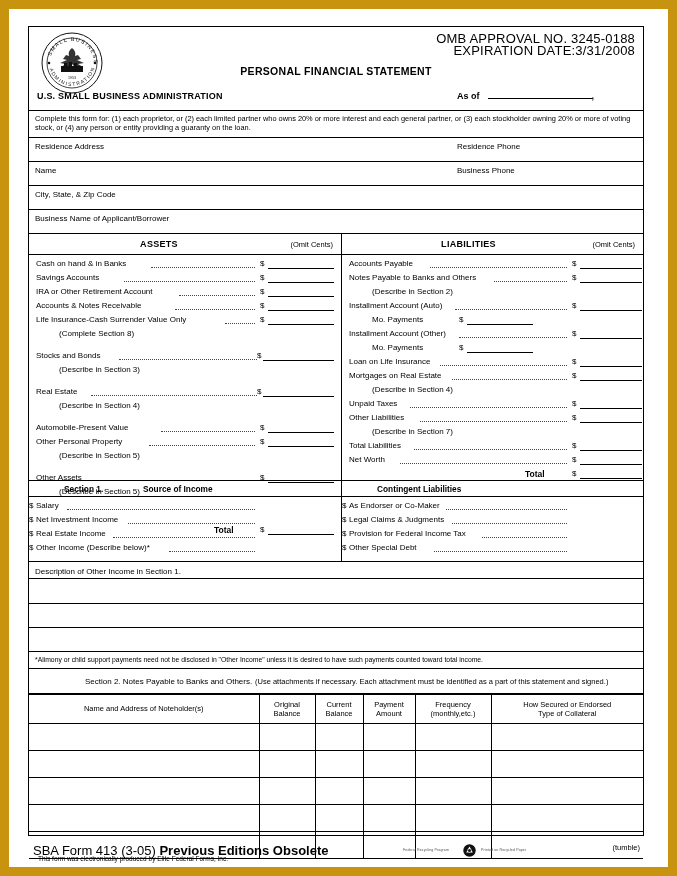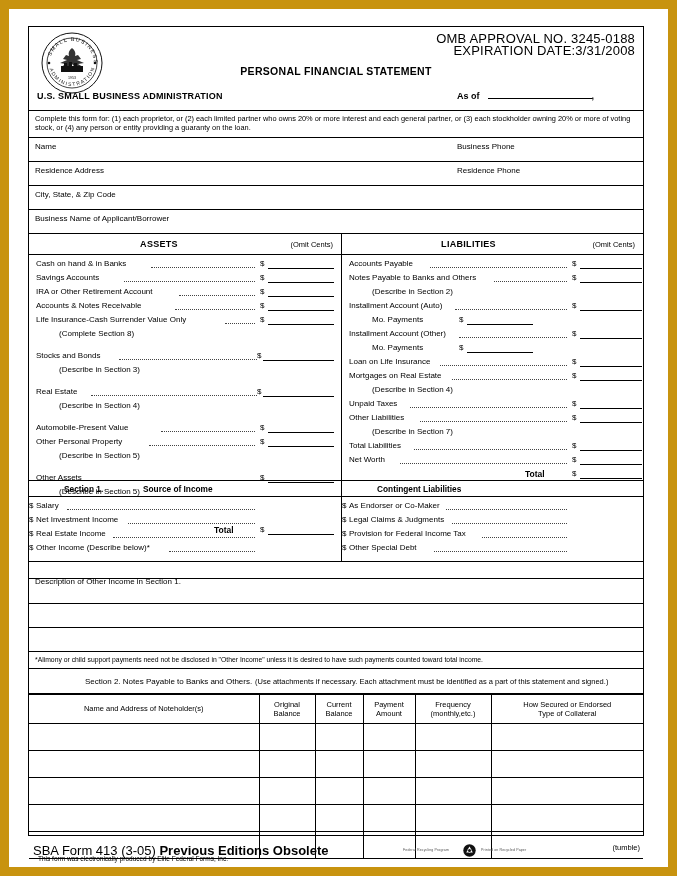--- a/index.html
+++ b/index.html
@@ -75,21 +75,21 @@
   .s1{position:relative;height:80px;border-bottom:1px solid #000;}
   .s1L{position:absolute;left:0;top:0;width:313px;height:100%;border-right:1.5px solid #000;box-sizing:border-box;}
   .s1R{position:absolute;left:313px;top:0;right:0;height:100%;}
   .s1head{height:15px;border-bottom:1px solid #000;position:relative;}
   .s1head span{position:absolute;top:3px;font-size:8.3px;font-weight:bold;margin-left:29px;}
   .s1head .a{left:6px;}
   .s1head .b{left:85px;}
 
   
   .desc{position:relative;height:16px;border-bottom:1px solid #000;font-size:8px;}
-  .desc span{position:absolute;left:6px;top:15px;}
+  .desc span{position:absolute;left:6px;top:5px;}
   .blank{height:24px;border-bottom:1px solid #000;}
   .blank2{height:23px;border-bottom:1px solid #000;}
   .foot1{position:relative;height:16px;border-bottom:1.5px solid #000;font-size:6.8px;}
   .foot1 span{position:absolute;left:6px;top:4px;}
   .s2{position:relative;height:24px;border-bottom:1.5px solid #000;font-size:8px;}
   .s2 .a{position:absolute;left:8px;top:8px;margin-left:48px;}
   .s2 .b{position:absolute;left:226px;top:8px;font-size:7.5px;}
 
   
   table.nt{width:100%;border-collapse:collapse;table-layout:fixed;}
@@ -151,26 +151,26 @@
     <div class="sbaline">U.S. SMALL BUSINESS ADMINISTRATION</div>
 
     <div class="asof">
       <span>As of</span><span class="rule r1"></span><span>,</span><span class="rule r2"></span>
     </div>
   </div>
 
   <div class="instr">Complete this form for: (1) each proprietor, or (2) each limited partner who owns 20% or more interest and each general partner, or (3) each stockholder owning 20% or more of voting stock, or (4) any person or entity providing a guaranty on the loan.</div>
 
   <div class="idrow">
+    <span class="l">Residence Address</span>
+    <span class="r">Residence Phone</span>
+  </div>
+  <div class="idrow">
     <span class="l">Name</span>
     <span class="r">Business Phone</span>
-  </div>
-  <div class="idrow">
-    <span class="l">Residence Address</span>
-    <span class="r">Residence Phone</span>
   </div>
   <div class="idrow">
     <span class="l">City, State, &amp; Zip Code</span>
   </div>
   <div class="idrow">
     <span class="l">Business Name of Applicant/Borrower</span>
   </div>
 
   <div class="cols">
 

